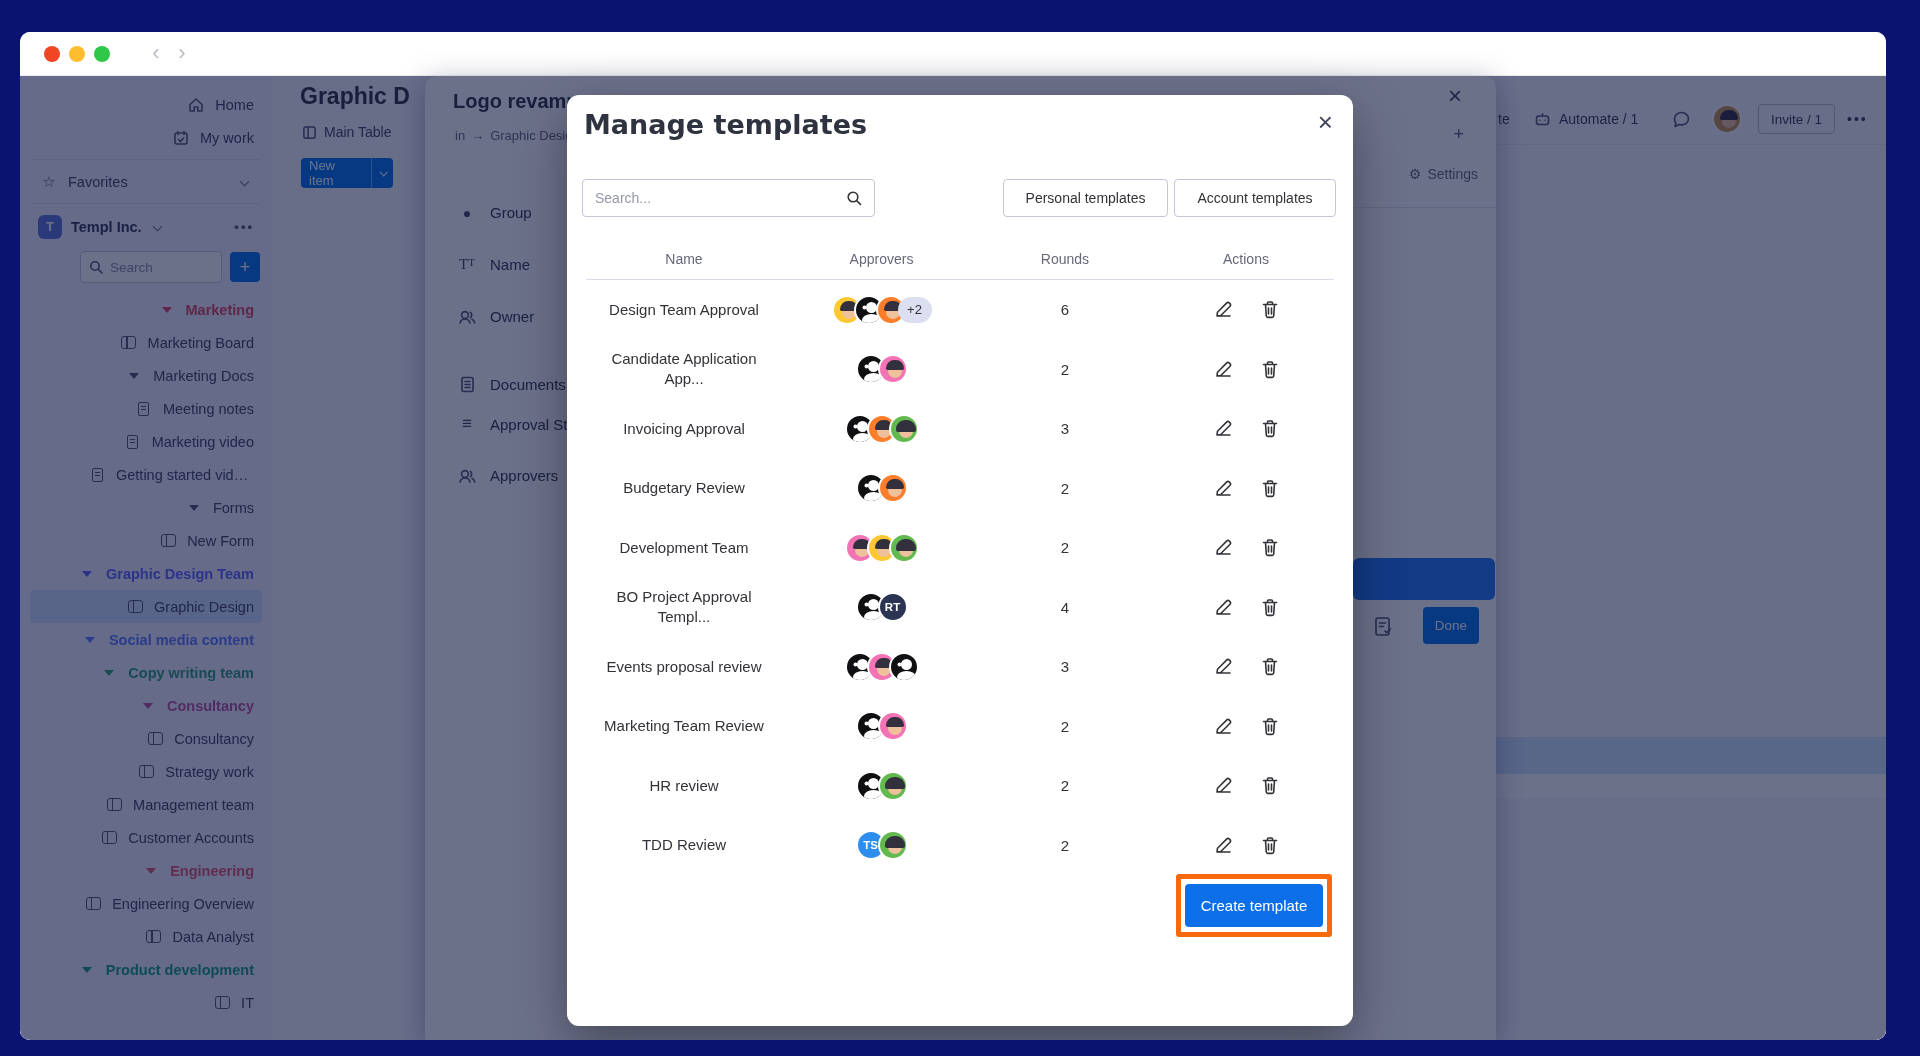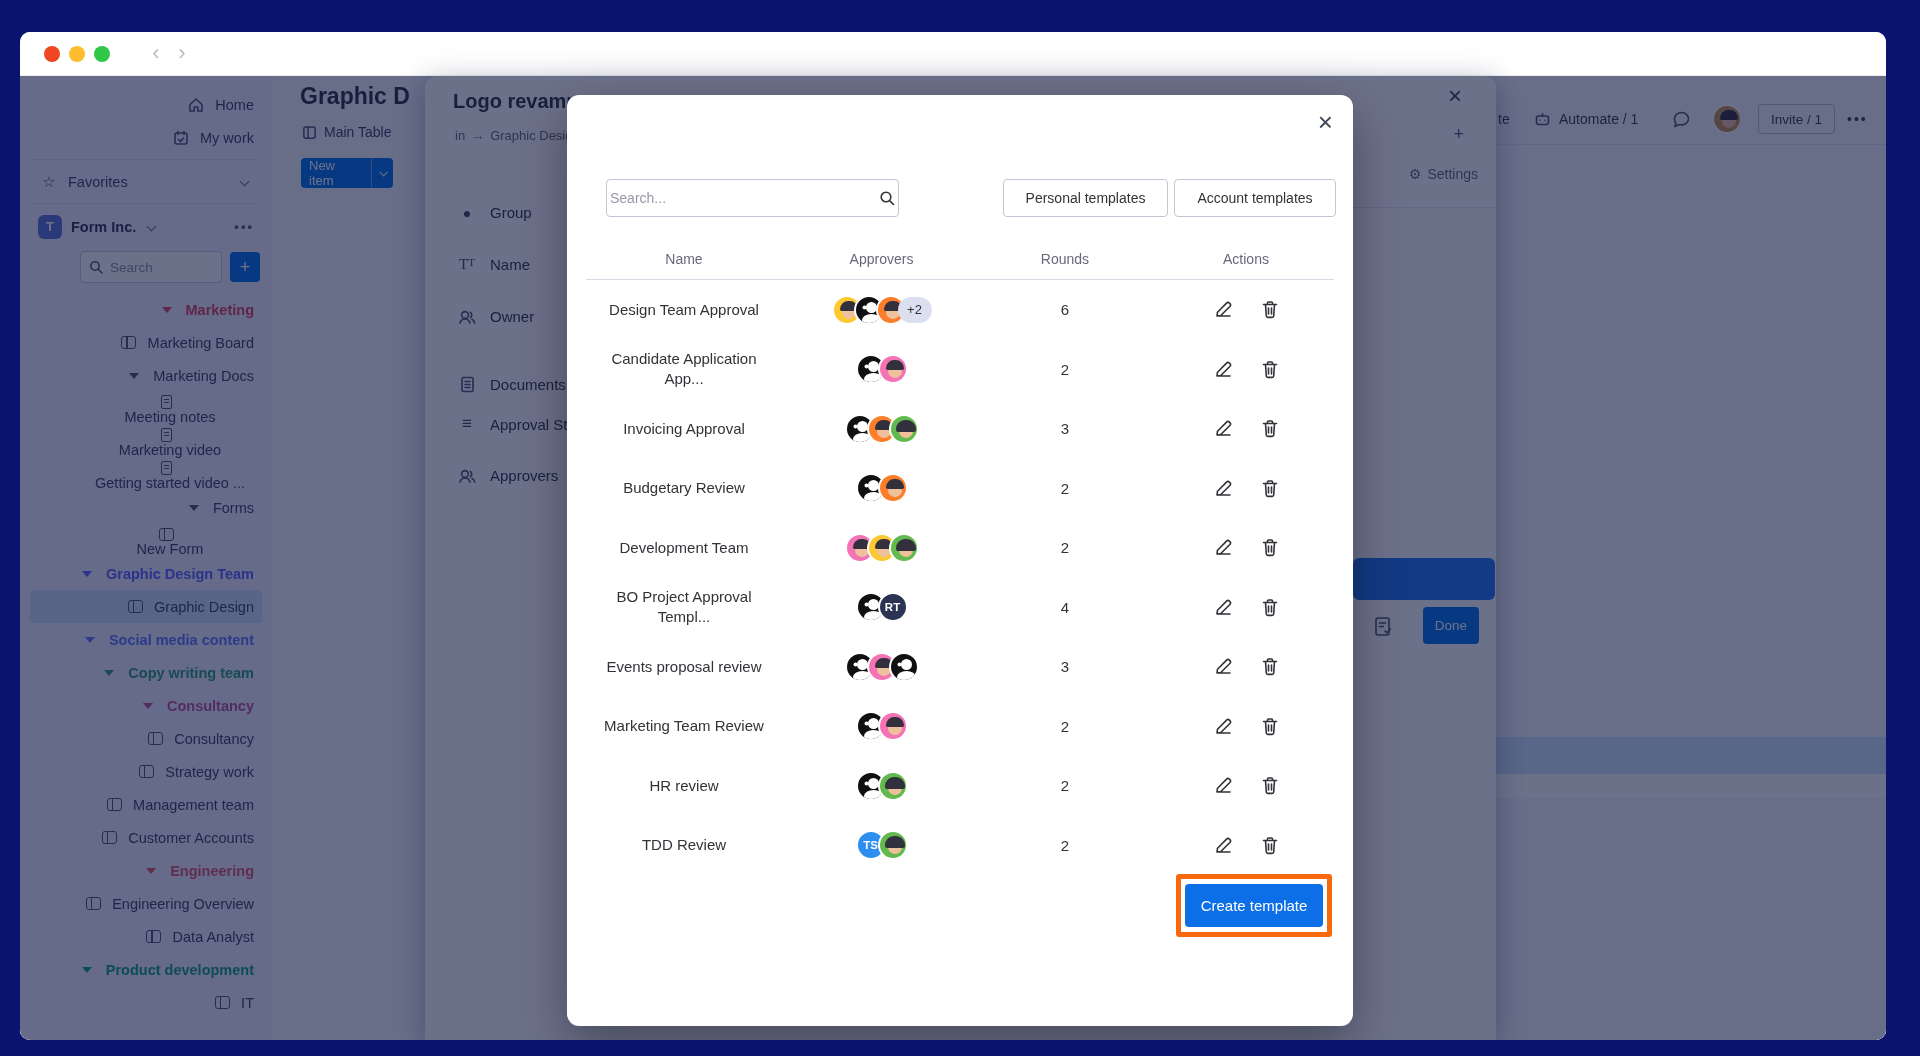--- a/index.html
+++ b/index.html
@@ -21,21 +21,21 @@
 
   .content { position:absolute; left:0; top:44px; width:1866px; height:964px; background:#f6f7fb; }
 
   
   .sidebar { position:absolute; left:0; top:0; width:252px; height:964px; background:#eef1fa; padding:12px 10px 0 10px; overflow:hidden; }
   .side-item { display:flex; align-items:center; height:33px; padding:0 8px; border-radius:4px; color:#40445f; font-size:14.5px; white-space:nowrap;justify-content:flex-end; }
   .side-item .lbl { overflow:hidden; text-overflow:ellipsis; }
   .side-item.active { background:#cfe0fb; }
   .s-divider { height:1px; background:#dadff0; margin:5px 2px; }
   .icon-sp { width:22px; display:inline-flex; justify-content:center; margin-right:8px; flex:none; color:inherit; }
-  .ind1 { padding-left:36px; } .ind2 { padding-left:56px;flex-direction:column; }
+  .ind1 { padding-left:36px; } .ind2 { padding-left:56px; }
   .caret { width:0; height:0; border-left:5px solid transparent; border-right:5px solid transparent; border-top:6px solid currentColor; }
   .board-ic { width:15px; height:13px; border:1.5px solid #51566f; border-radius:3px; position:relative; }
   .board-ic::before { content:""; position:absolute; left:4px; top:0; bottom:0; width:1.5px; background:#51566f; }
   .doc-ic { width:11px; height:14px; border:1.4px solid #51566f; border-radius:2px; position:relative; }
   .doc-ic::before { content:""; position:absolute; left:2px; top:3px; width:5px; height:1.4px; background:#51566f; box-shadow:0 3px 0 #51566f; }
   .chev-down { width:7px; height:7px; border-right:1.7px solid #6b7089; border-bottom:1.7px solid #6b7089; transform:rotate(45deg); margin-left:auto; margin-right:6px; }
   .ws-avatar { width:24px; height:24px; border-radius:6px; background:#5a74d4; color:#fff; font-size:13px; font-weight:bold; display:flex; align-items:center; justify-content:center; margin-right:9px; }
   .ws-row { font-weight:bold; color:#33364f; margin-top:6px; }
   .ws-row .chev-down { margin-left:12px; margin-right:0; }
   .ws-dots { margin-left:auto; color:#565b74; letter-spacing:2px; font-size:13px; }
@@ -89,21 +89,21 @@
 
   
   .dim { position:absolute; inset:0; background:rgba(10,18,60,.6); z-index:30; }
 
   
   .modal { position:absolute; left:547px; top:19px; width:786px; height:931px; background:#fff; border-radius:12px;
            box-shadow:0 18px 50px rgba(0,0,0,.35); z-index:40; }
   .m-title { position:absolute; left:17px; top:14px; font-size:27px; font-weight:600; color:#2f3340; font-family:"DejaVu Sans", sans-serif; }
   .m-close { position:absolute; right:16px; top:8px; font-size:26px; color:#42465a; padding:4px; }
   .m-search { position:absolute; left:15px; top:84px; width:293px; height:38px; border:1px solid #c3c6d4; border-radius:4px;
-              display:flex; align-items:center; padding:0 3px;margin-left:24px; }
+              display:flex; align-items:center; padding:0 12px; }
   .m-search input { border:none; outline:none; flex:1; font-size:14px; color:#323338; font-family:inherit; }
   .m-search input::placeholder { color:#9699a6; }
   .m-tab { position:absolute; top:84px; height:38px; border:1px solid #c3c6d4; border-radius:4px; background:#fff;
            font-size:14px; color:#323338; display:flex; align-items:center; justify-content:center; }
   .m-tab.personal { left:436px; width:165px; }
   .m-tab.account { left:607px; width:162px; }
   .m-grid { display:grid; grid-template-columns:200px 195px 172px 190px; align-items:center; padding-left:17px; }
   .m-head { position:absolute; left:0; right:0; top:150px; height:28px; font-size:14px; color:#676879; }
   .m-head div { text-align:center; }
   .m-hdiv { position:absolute; left:19px; right:19px; top:184px; height:1px; background:#d9dce6; }
@@ -179,21 +179,21 @@
       </div>
       <div class="s-divider"></div>
       <div class="side-item">
         <span class="icon-sp" style="font-size:15px;color:#51566f;">☆</span>
         <span class="lbl">Favorites</span>
         <span class="chev-down"></span>
       </div>
       <div class="s-divider"></div>
       <div class="side-item ws-row">
         <span class="ws-avatar">T</span>
-        <span class="lbl">Form Inc.</span>
+        <span class="lbl">Templ Inc.</span>
         <span class="chev-down"></span>
         <span class="ws-dots">•••</span>
       </div>
       <div class="search-row">
         <div class="search-box">
           <svg class="ic" width="14" height="14" viewBox="0 0 14 14">
               <circle cx="6" cy="6" r="4.2"></circle>
               <path d="M9.2 9.2 13 13"></path>
             </svg>
           <span>Search</span>
@@ -531,20 +531,21 @@
           </svg>
       </div>
       <div class="done-btn">
           <span>Done</span>
         </div>
     </div>
 
     <div class="dim"></div>
 
     <div class="modal">
+      <div class="m-title">Manage templates</div>
       <div class="m-close">×</div>
 
       <div class="m-search">
         <input type="text" placeholder="Search..." style="">
         <svg class="ic" width="16" height="16" viewBox="0 0 16 16">
             <circle cx="7" cy="7" r="4.8"></circle>
             <path d="M10.6 10.6 14.5 14.5"></path>
           </svg>
       </div>
       <div class="m-tab personal">

